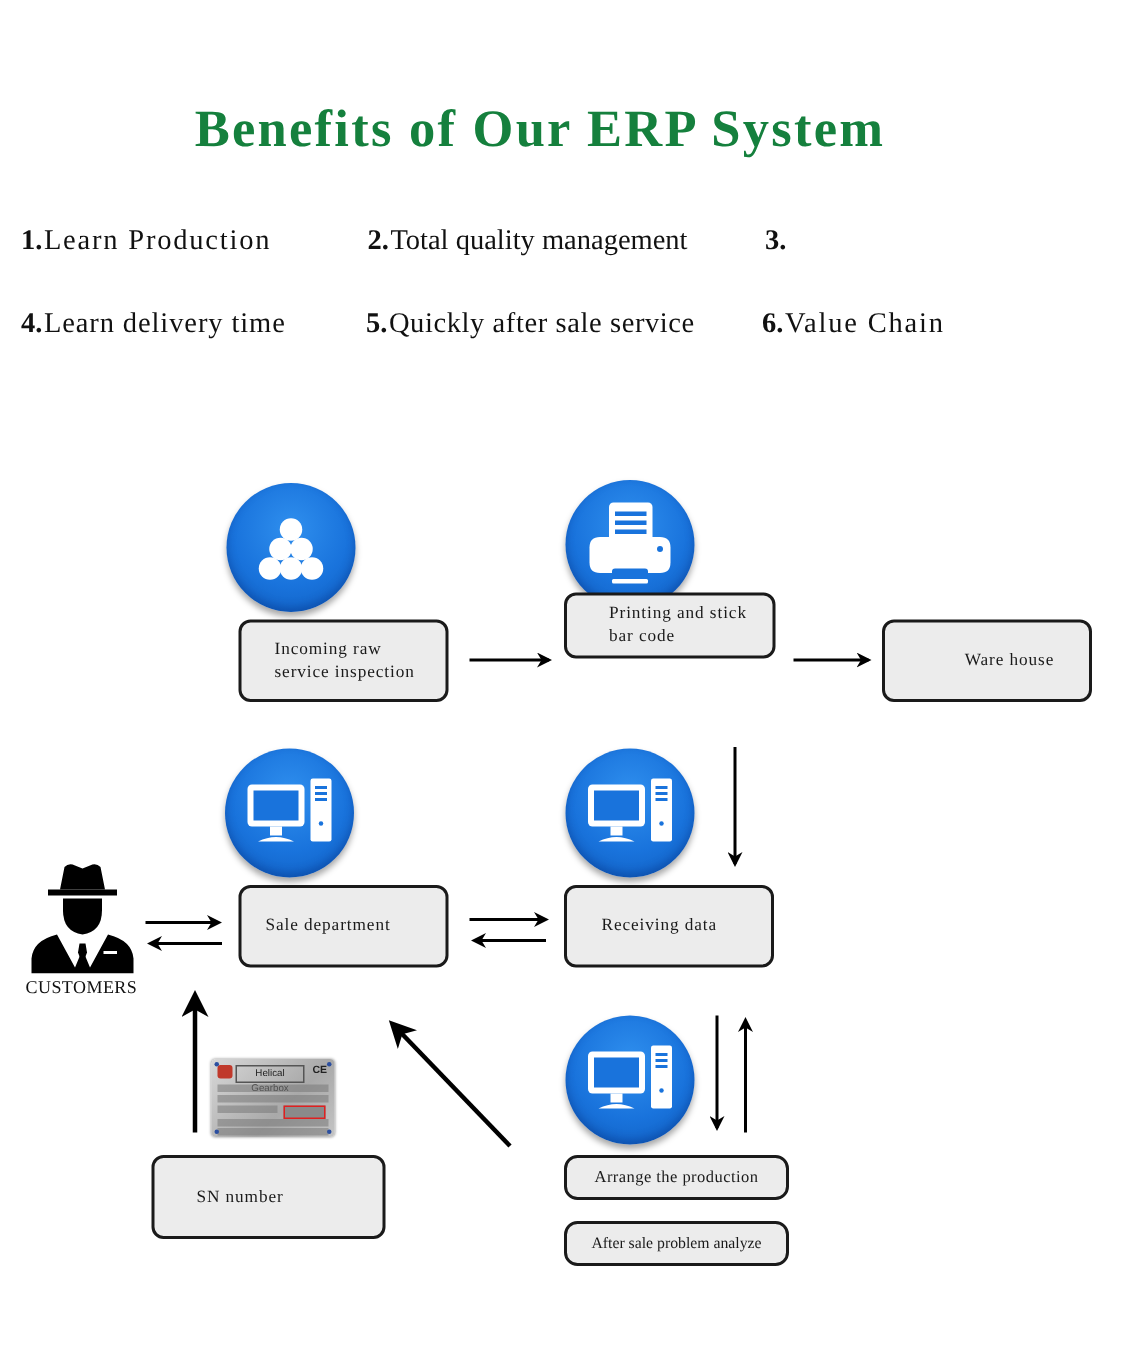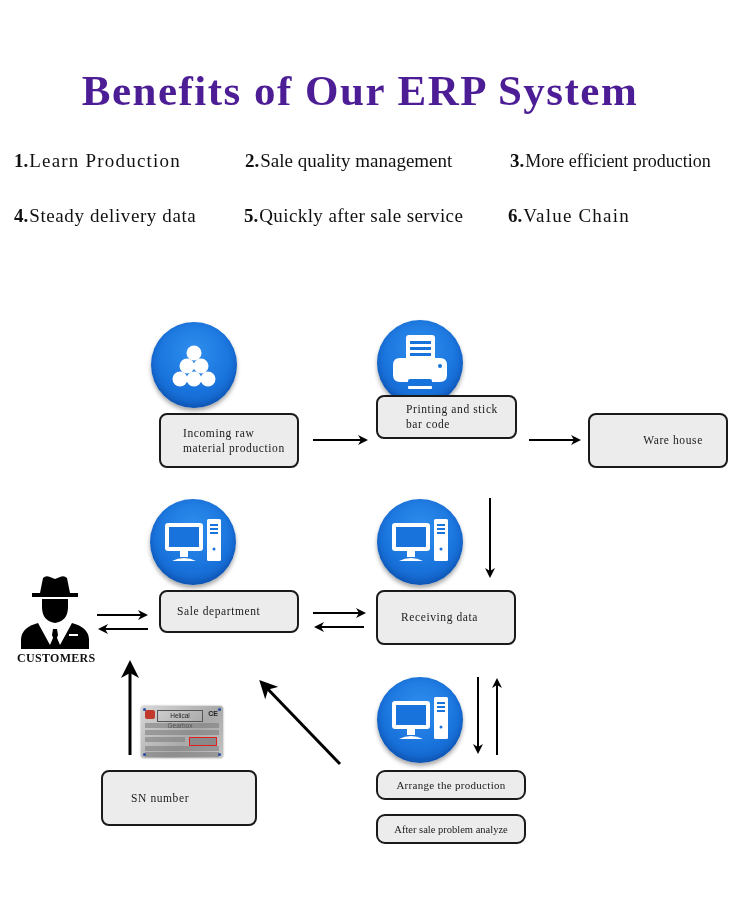--- a/index.html
+++ b/index.html
@@ -1,39 +1,39 @@
 <!DOCTYPE html>
 <html><head>
 <meta charset="utf-8">
 <style>
   html, body { margin:0; padding:0; background:#ffffff; }
   body { width:750px; height:914px; position:relative; overflow:hidden;
          font-family:"Liberation Serif","DejaVu Serif",serif; color:#111; }
   .title { position:absolute; left:0; top:66px; width:720px; text-align:center;
-           font-size:43px; font-weight:bold; letter-spacing:1.5px; color:#4c1d95; }
+           font-size:35px; font-weight:bold; letter-spacing:1.5px; color:#15803d; }
   .benefit { position:absolute; font-size:19px; white-space:nowrap; display:flex; align-items:center; }
   .benefit .num { display:inline-block; position:relative; font-weight:bold; padding-left:2px; }
   .benefit .num::before { content:""; position:absolute; left:-4px; top:-2px; width:26px; height:26px;
                           border-radius:50%; background:#c9c9c9; z-index:-1; }
   .benefit .lbl { margin-left:1px; }
   .sp { letter-spacing:1.2px; }
 
   .node { position:absolute; background:#ececec; border:2px solid #1a1a1a; border-radius:8px;
           box-sizing:border-box; font-size:11.5px; color:#1a1a1a; letter-spacing:0.6px;
           display:flex; align-items:center; line-height:15px; }
   .node.small { border-radius:9px; font-size:11px; letter-spacing:0.3px; justify-content:center; }
 
   .badge { position:absolute; width:86px; height:86px; border-radius:50%;
            background:radial-gradient(circle at 50% 35%, #2f8fee 0%, #1973dc 55%, #0f5cbd 100%);
            box-shadow:0 3px 4px rgba(0,0,0,0.35), inset 0 -3px 6px rgba(0,40,120,0.35); }
   .badge svg { position:absolute; left:0; top:0; width:86px; height:86px; }
 
   svg.arrows { position:absolute; left:0; top:0; width:750px; height:914px; pointer-events:none; }
 
-  .cust-label { position:absolute; left:17px; top:651px; font-size:12px; font-weight:bold; letter-spacing:0.3px; }
+  .cust-label { position:absolute; left:17px; top:651px; font-size:12px; font-weight:normal; letter-spacing:0.3px; }
   .plate { position:absolute; left:141px; top:706px; width:82px; height:52px; border-radius:3px;
            background:linear-gradient(135deg,#d8d8d8,#a9a9a9 60%,#c4c4c4); box-shadow:0 0 2px #888; overflow:hidden; }
   .plate .hdr { position:absolute; left:16px; top:4px; width:44px; height:10px; border:1px solid #555;
                 font-family:"Liberation Sans",sans-serif; font-size:6.5px; line-height:10px; text-align:center; color:#222; }
   .plate .ce { position:absolute; right:5px; top:4px; font-family:"Liberation Sans",sans-serif; font-size:7px; font-weight:bold; color:#222; }
   .plate .logo { position:absolute; left:4px; top:4px; width:10px; height:9px; background:#c0392b; border-radius:2px; }
   .plate .row { position:absolute; left:4px; width:74px; height:5px; background:rgba(120,120,120,0.55); }
   .plate .sn { position:absolute; left:48px; top:31px; width:26px; height:7px; border:1px solid #e02020; background:#8a8a8a; }
   .plate .dot { position:absolute; width:3px; height:3px; border-radius:50%; background:#2c4fa0; }
 </style>
@@ -41,30 +41,29 @@
 <body>
 
 <div class="title">Benefits of Our ERP System</div>
 
 <div class="benefit" style="left:12px; top:150px;">
   <span class="num">1.</span>
   <span class="lbl sp">Learn Production</span>
 </div>
 <div class="benefit" style="left:243px; top:150px;">
   <span class="num">2.</span>
-  <span class="lbl">Sale quality management</span>
+  <span class="lbl">Total quality management</span>
 </div>
 <div class="benefit" style="left:508px; top:150px;">
   <span class="num">3.</span>
-  <span class="lbl" style="font-size:18px;">More efficient production</span>
 </div>
 
 <div class="benefit" style="left:12px; top:205px;">
   <span class="num">4.</span>
-  <span class="lbl sp" style="letter-spacing:0.6px;">Steady delivery data</span>
+  <span class="lbl sp" style="letter-spacing:0.6px;">Learn delivery time</span>
 </div>
 <div class="benefit" style="left:242px; top:205px;">
   <span class="num">5.</span>
   <span class="lbl" style="letter-spacing:0.4px;">Quickly after sale service</span>
 </div>
 <div class="benefit" style="left:506px; top:205px;">
   <span class="num">6.</span>
   <span class="lbl sp">Value Chain</span>
 </div>
 
@@ -168,29 +167,29 @@
     <path d="M22,62 Q34,56 46,62 Z" fill="#fff"></path>
     <rect x="57" y="20" width="14" height="42" rx="1.5" fill="#fff"></rect>
     <rect x="60" y="25" width="8" height="2" fill="#1973dc"></rect>
     <rect x="60" y="29" width="8" height="2" fill="#1973dc"></rect>
     <rect x="60" y="33" width="8" height="2" fill="#1973dc"></rect>
     <circle cx="64" cy="50" r="1.5" fill="#1973dc"></circle>
   </svg>
 </div>
 
 <div class="node" style="left:159px; top:413px; width:140px; height:55px; padding-left:22px; padding-right:10px;">
-  <span>Incoming raw material production</span>
+  <span>Incoming raw service inspection</span>
 </div>
 <div class="node" style="left:376px; top:395px; width:141px; height:44px; padding-left:28px; padding-right:8px;">
   <span>Printing and stick bar code</span>
 </div>
 <div class="node" style="left:588px; top:413px; width:140px; height:55px; padding-left:30px;justify-content:center;">
   <span>Ware house</span>
 </div>
-<div class="node" style="left:159px; top:590px; width:140px; height:43px; padding-left:16px;">
+<div class="node" style="left:159px; top:590px; width:140px; height:55px; padding-left:16px;">
   <span>Sale department</span>
 </div>
 <div class="node" style="left:376px; top:590px; width:140px; height:55px; padding-left:23px;">
   <span>Receiving data</span>
 </div>
 <div class="node small" style="left:376px; top:770px; width:150px; height:30px;">
   <span>Arrange the production</span>
 </div>
 <div class="node small" style="left:376px; top:814px; width:150px; height:30px; font-size:10.5px; letter-spacing:0;align-items:center;">
   <span>After sale problem analyze</span>

